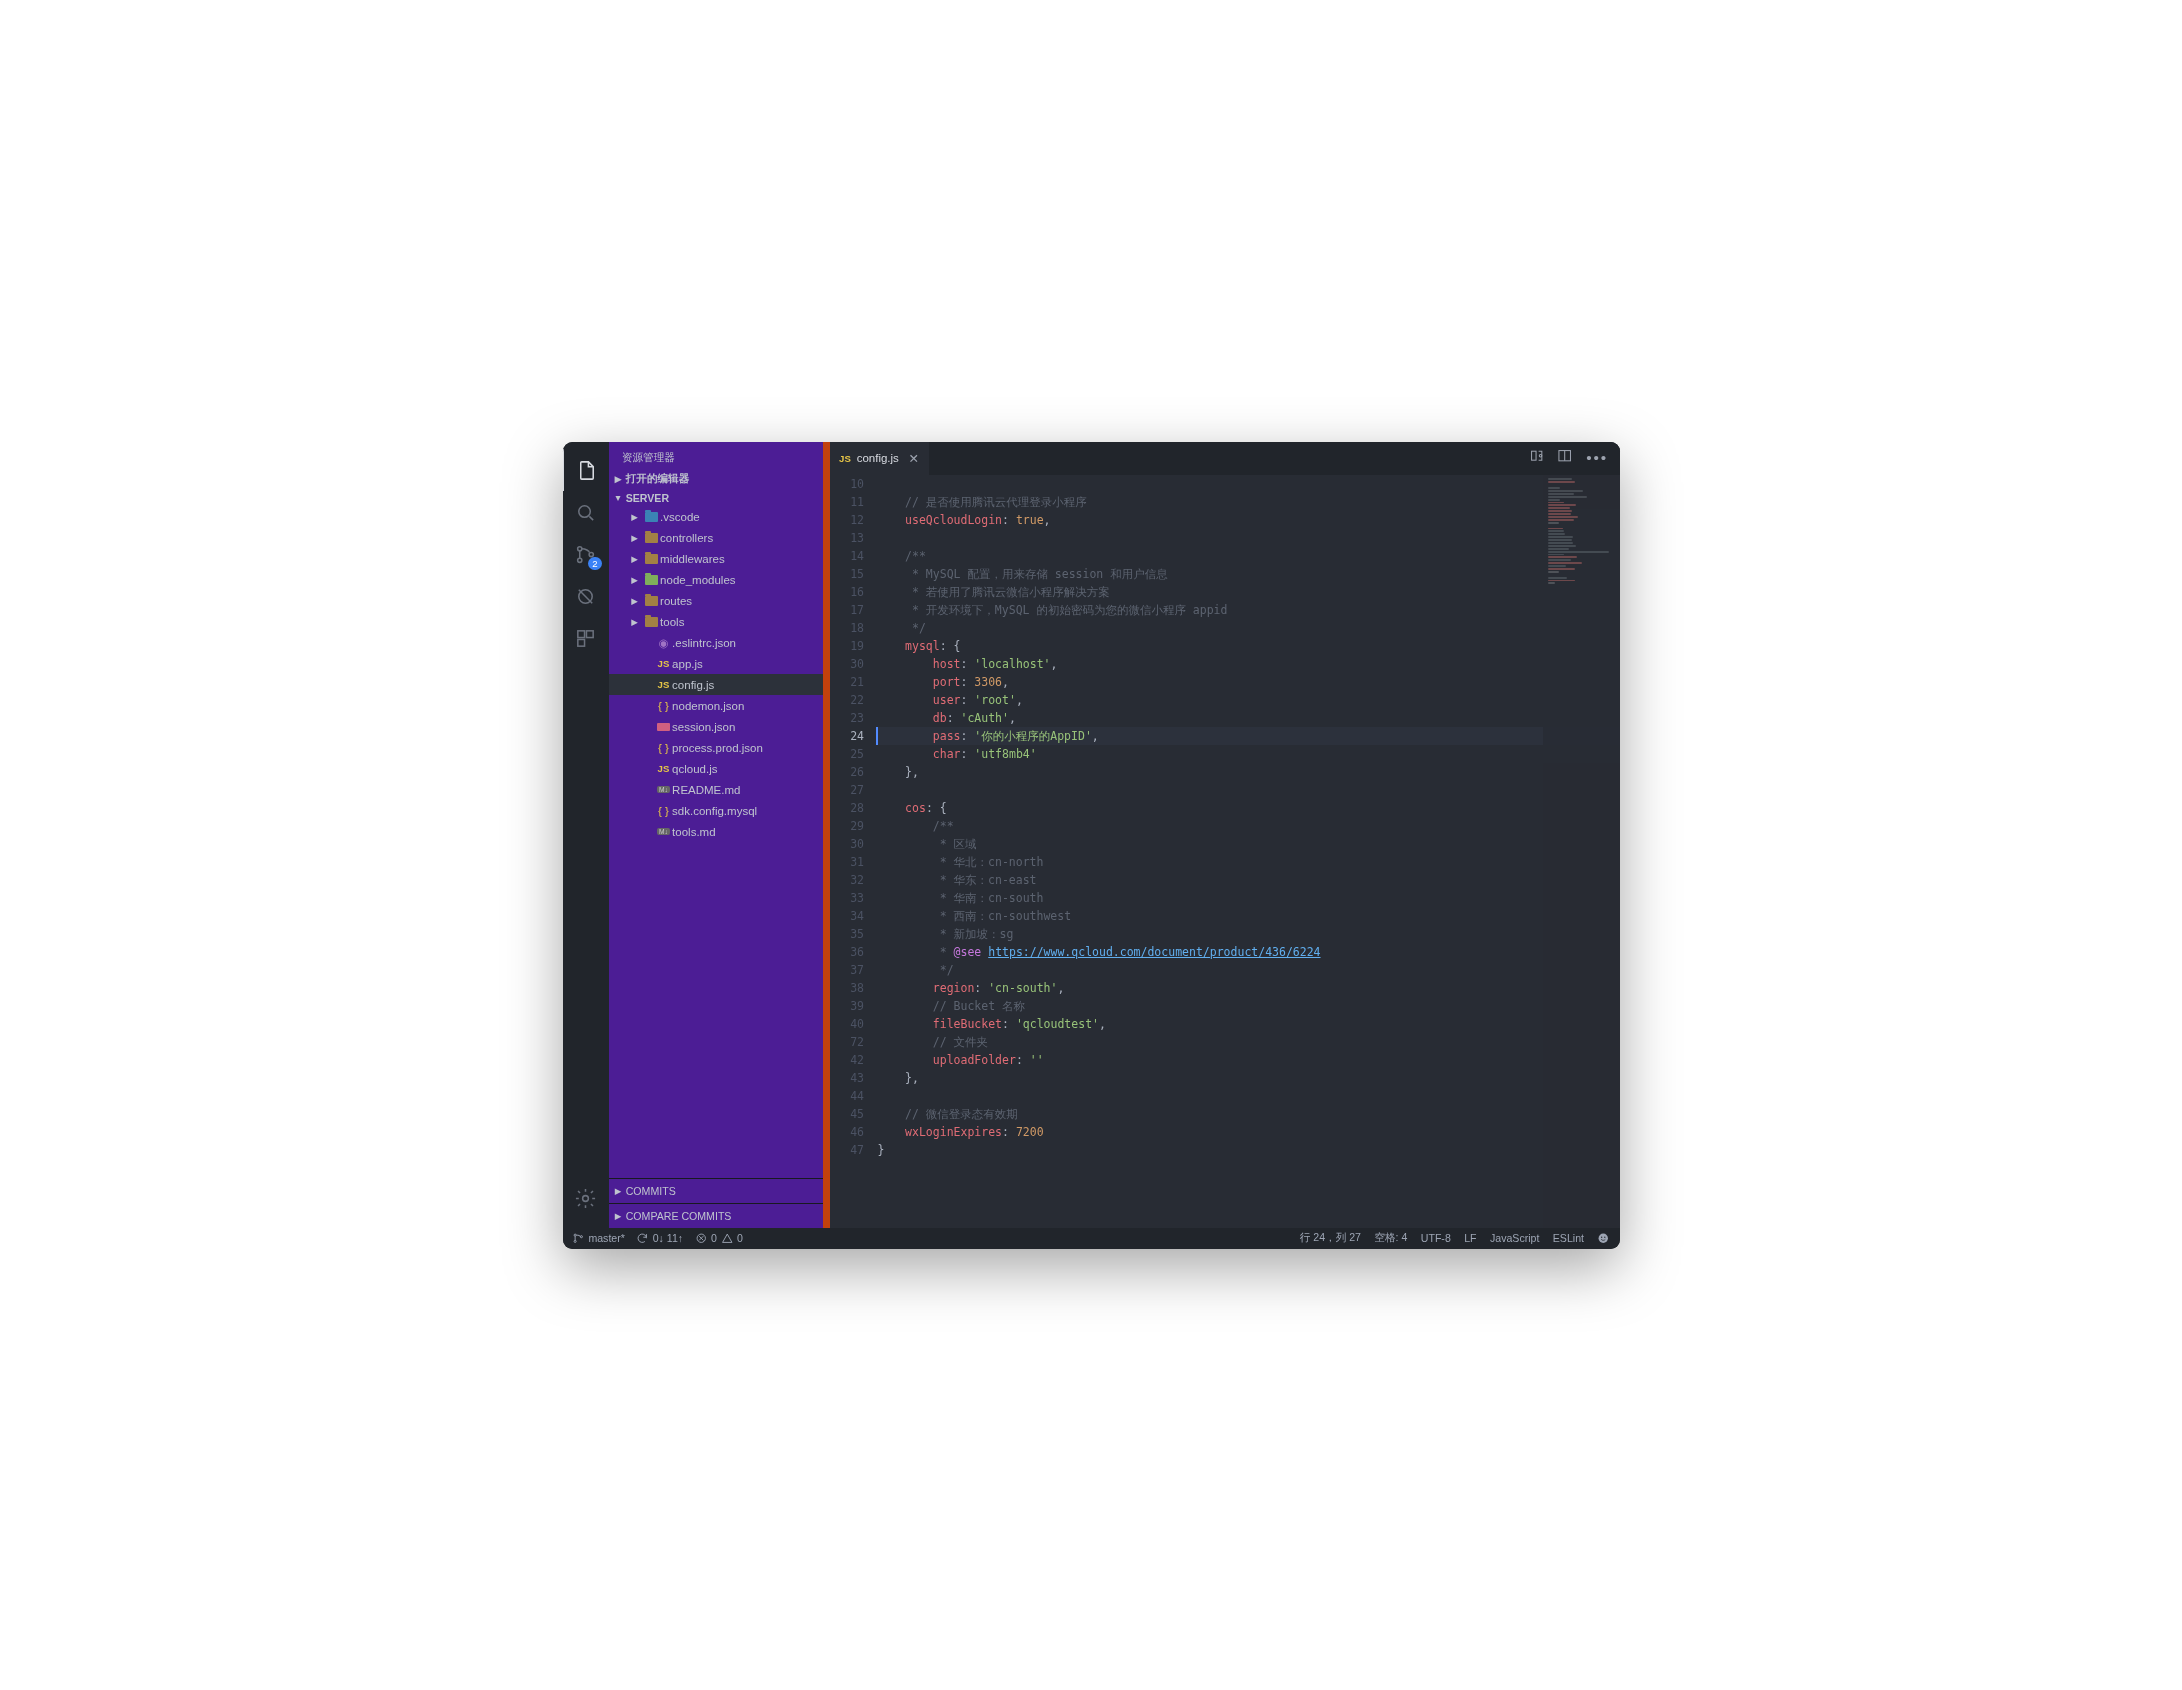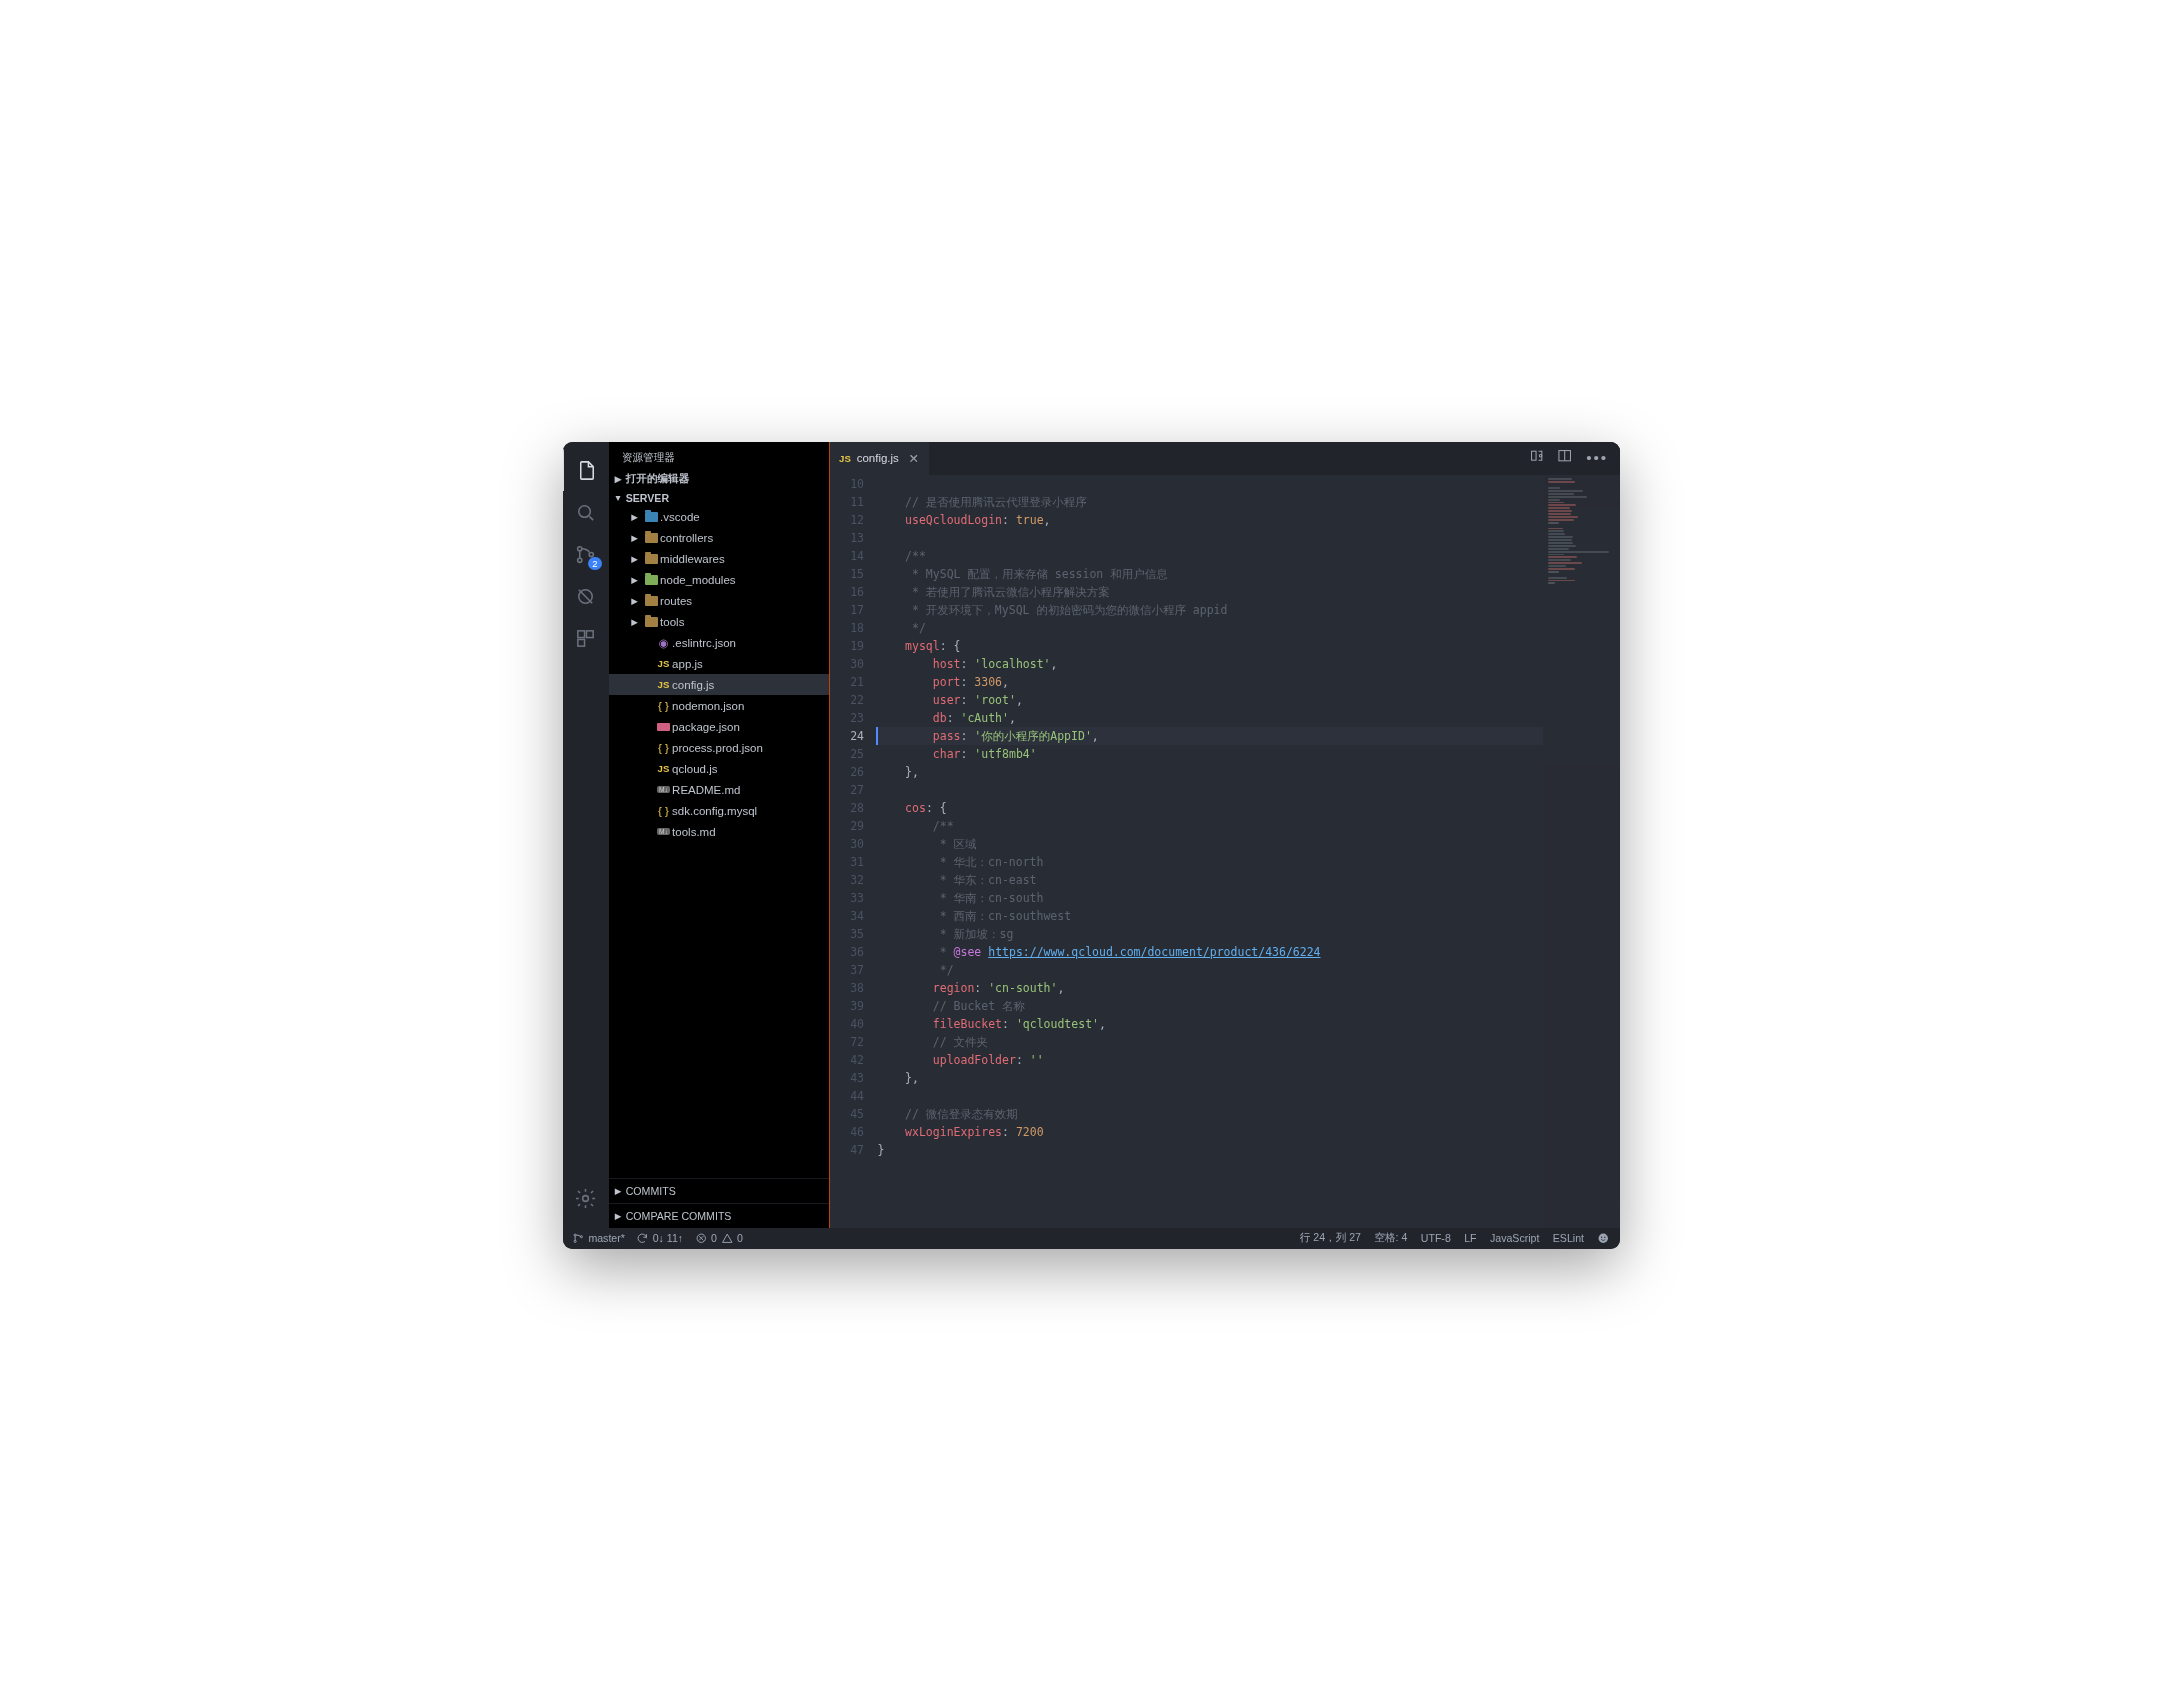--- a/index.html
+++ b/index.html
@@ -64,26 +64,26 @@
   border-radius: 7.7px;
   padding: 0 4.8px;
   line-height: 13.4px;
   left: 25px;
   top: 115px;
 }
 .activitybar .bottom { margin-top: auto; margin-bottom: 7.7px; }
 
 .sidebar {
   width: 221px;
-  background: #000000;
+  background: #4c1d95;
   display: flex;
   flex-direction: column;
   color: #bfc4ce;
   flex-shrink: 0;
-  border-right: 1px solid #c2410c;
+  border-right: 7px solid #c2410c;
 }
 .sidebar-title {
   font-size: 10.6px;
   padding: 9.6px 13.4px 3.8px;
   color: #bfc4ce;
   font-weight: 400;
 }
 .section-hdr {
   display: flex;
   align-items: center;
@@ -335,21 +335,21 @@
               <span class="json-icon">{ }</span>
             </span>
             <span class="label">nodemon.json</span>
           </div>
           <div class="tree-row">
             <span class="indent" style="width:31px"></span>
             <span class="twisty"></span>
             <span class="ficon">
               <span class="pink-icon"></span>
             </span>
-            <span class="label">package.json</span>
+            <span class="label">session.json</span>
           </div>
           <div class="tree-row">
             <span class="indent" style="width:31px"></span>
             <span class="twisty"></span>
             <span class="ficon">
               <span class="json-icon">{ }</span>
             </span>
             <span class="label">process.prod.json</span>
           </div>
           <div class="tree-row">

